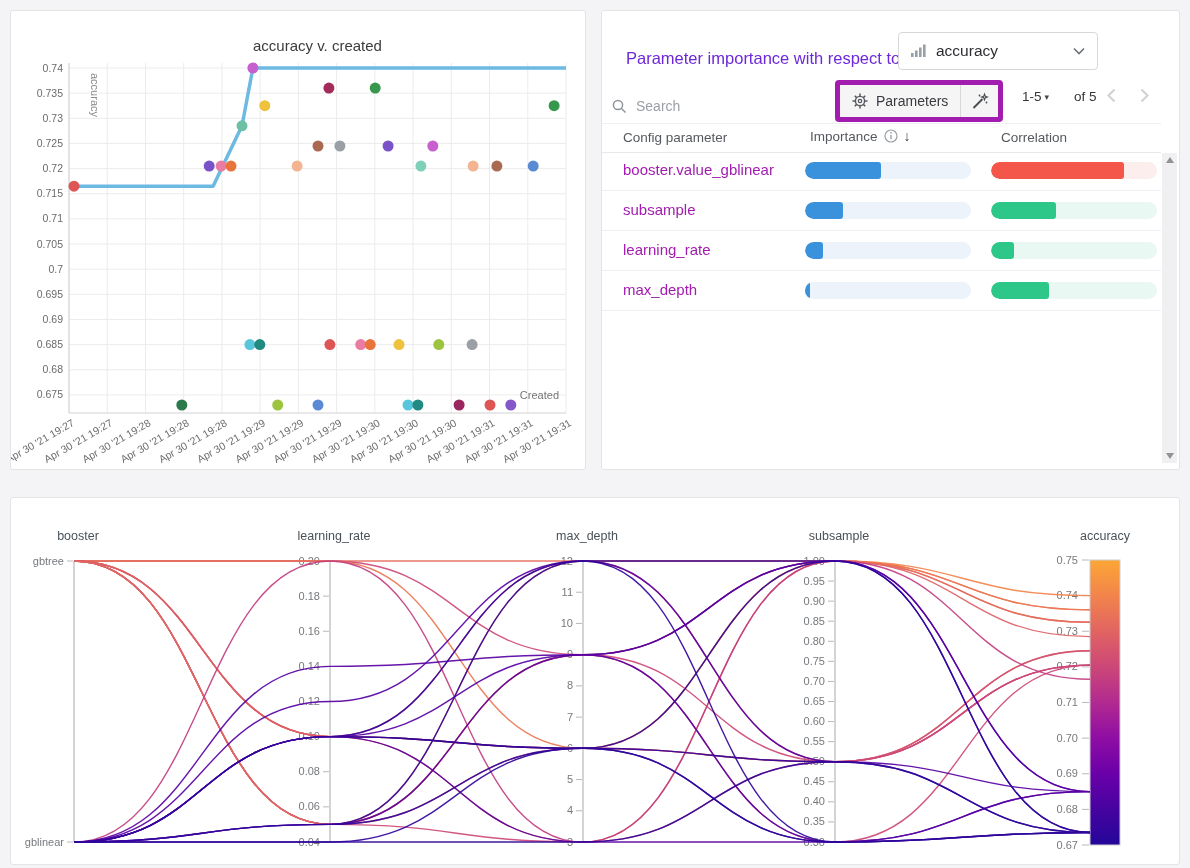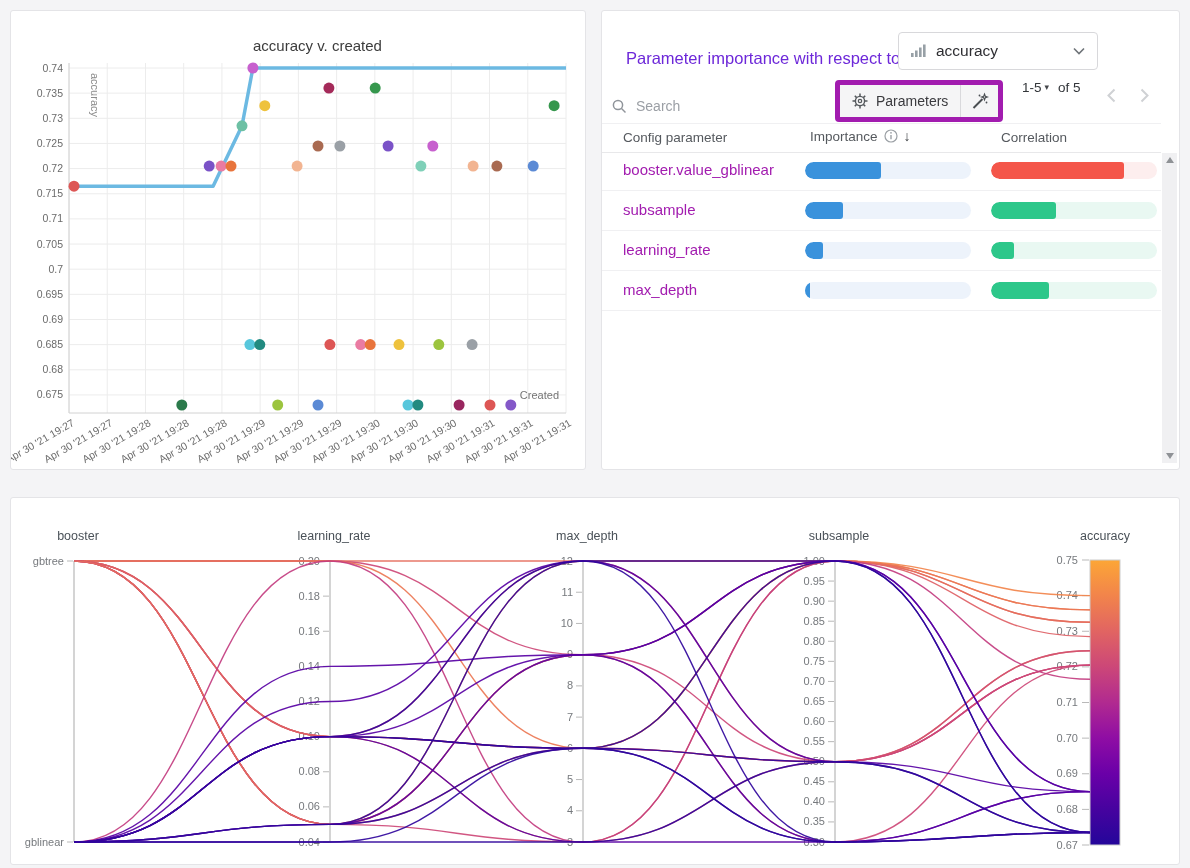--- a/index.html
+++ b/index.html
@@ -13,23 +13,23 @@
   .p-title{position:absolute;left:24px;top:38px;font-size:16.5px;color:#6d28d9}
   .metric-dd{position:absolute;left:296px;top:21px;width:200px;height:38px;border:1px solid #d8d8db;border-radius:4px;display:flex;align-items:center;gap:10px;padding:0 12px;box-sizing:border-box;cursor:pointer;background:#fff}
   .metric-label{font-size:15.5px;color:#2f2f33}
   .metric-dd .chev{margin-left:auto}
   .search{position:absolute;left:10px;top:80px;height:30px;display:flex;align-items:center;gap:7px}
   .search input{border:none;outline:none;font-size:14px;color:#333;width:140px;background:transparent;font-family:"Liberation Sans",sans-serif}
   .search input::placeholder{color:#9b9fa5}
   .btn-group{position:absolute;left:233px;top:69px;height:32px;display:flex;border:5px solid #a21caf;border-radius:4px;overflow:hidden;background:#f5f5f6}
   .btn{display:flex;align-items:center;gap:8px;padding:0 12px;font-size:14px;color:#3a3a3e;background:#f5f5f6;border:none;cursor:pointer;font-family:"Liberation Sans",sans-serif}
   .btn-wand{border-left:1px solid #d9d9dc;padding:0 9px}
-  .pager{position:absolute;left:420px;top:69px;height:32px;display:flex;align-items:flex-start;font-size:13.5px;color:#33363a}
+  .pager{position:absolute;left:420px;top:69px;height:32px;display:flex;align-items:center;font-size:13.5px;color:#33363a}
   .pager .caret{font-size:9px;color:#44474b;margin:2px 3px 0 3px}
-  .pager .ofpart{margin-left:6px}
+  .pager .ofpart{margin-left:22px}
   .nav-chevs{position:absolute;left:505px;top:77px;display:flex;gap:24px}
   .thead{position:absolute;left:0;top:112px;width:559px;height:28px;border-top:1px solid #f0f0f2;border-bottom:1px solid #e8e8ea;font-size:13.5px;color:#55595e}
   .h-param{position:absolute;left:21px;top:6px}
   .h-imp{position:absolute;left:208px;top:4px;display:flex;align-items:center;gap:6px}
   .h-corr{position:absolute;left:399px;top:6px}
   .sort-arrow{font-size:14px;color:#3f4246;font-weight:bold}
   .tbody{position:absolute;left:0;top:140px;width:559px}
   .trow{position:relative;height:39px;border-bottom:1px solid #f0f0f2}
   .trow .pname{position:absolute;left:21px;top:10px;font-size:15px;color:#a21caf}
   .track{position:absolute;top:11px;width:166px;height:17px;border-radius:8.5px;overflow:hidden}

